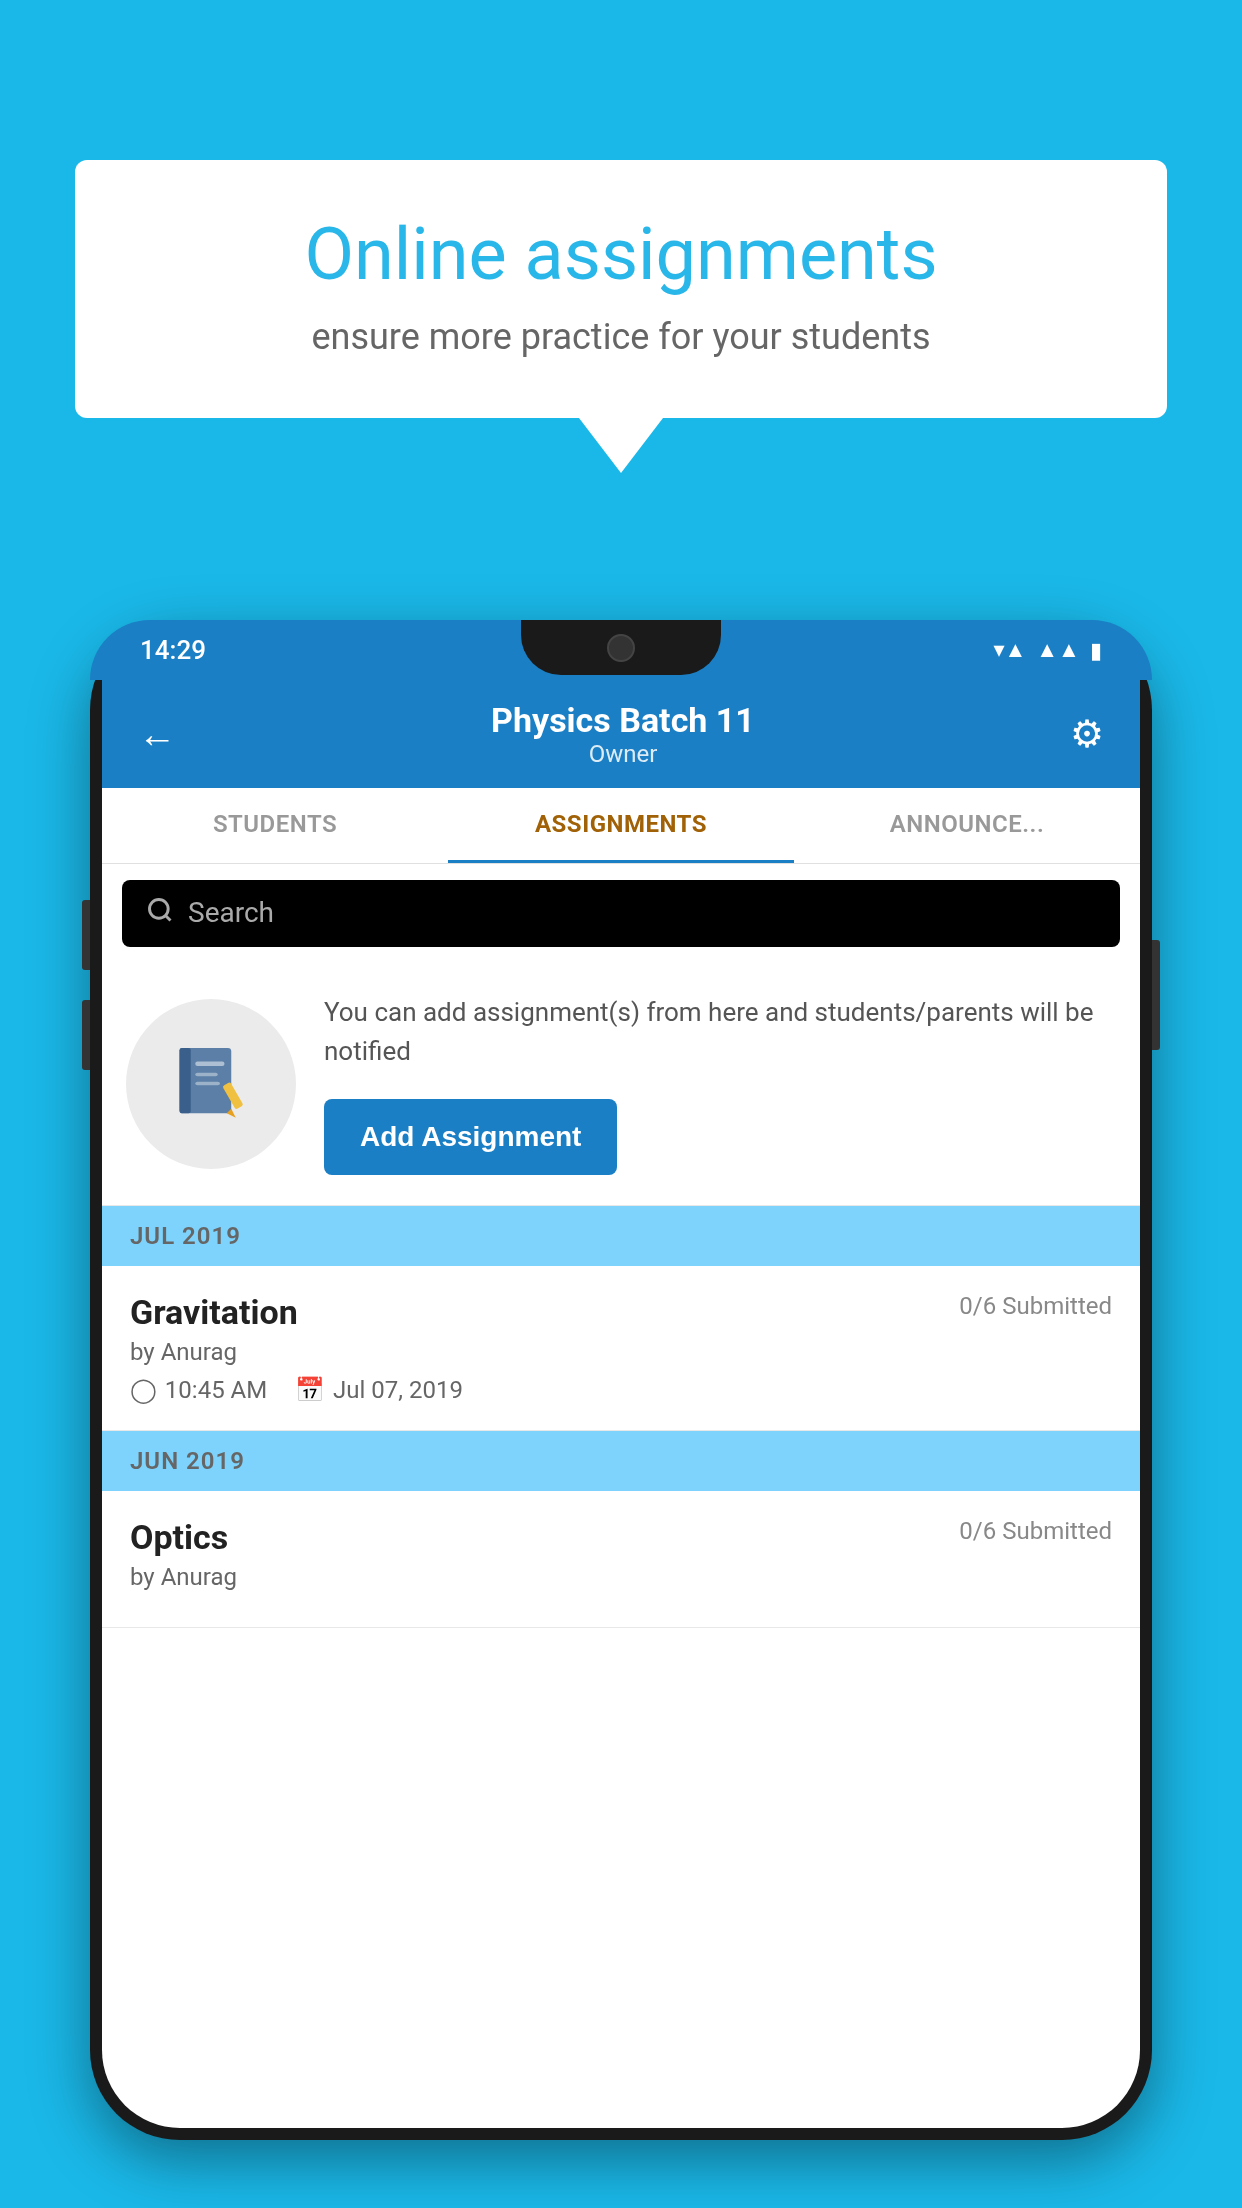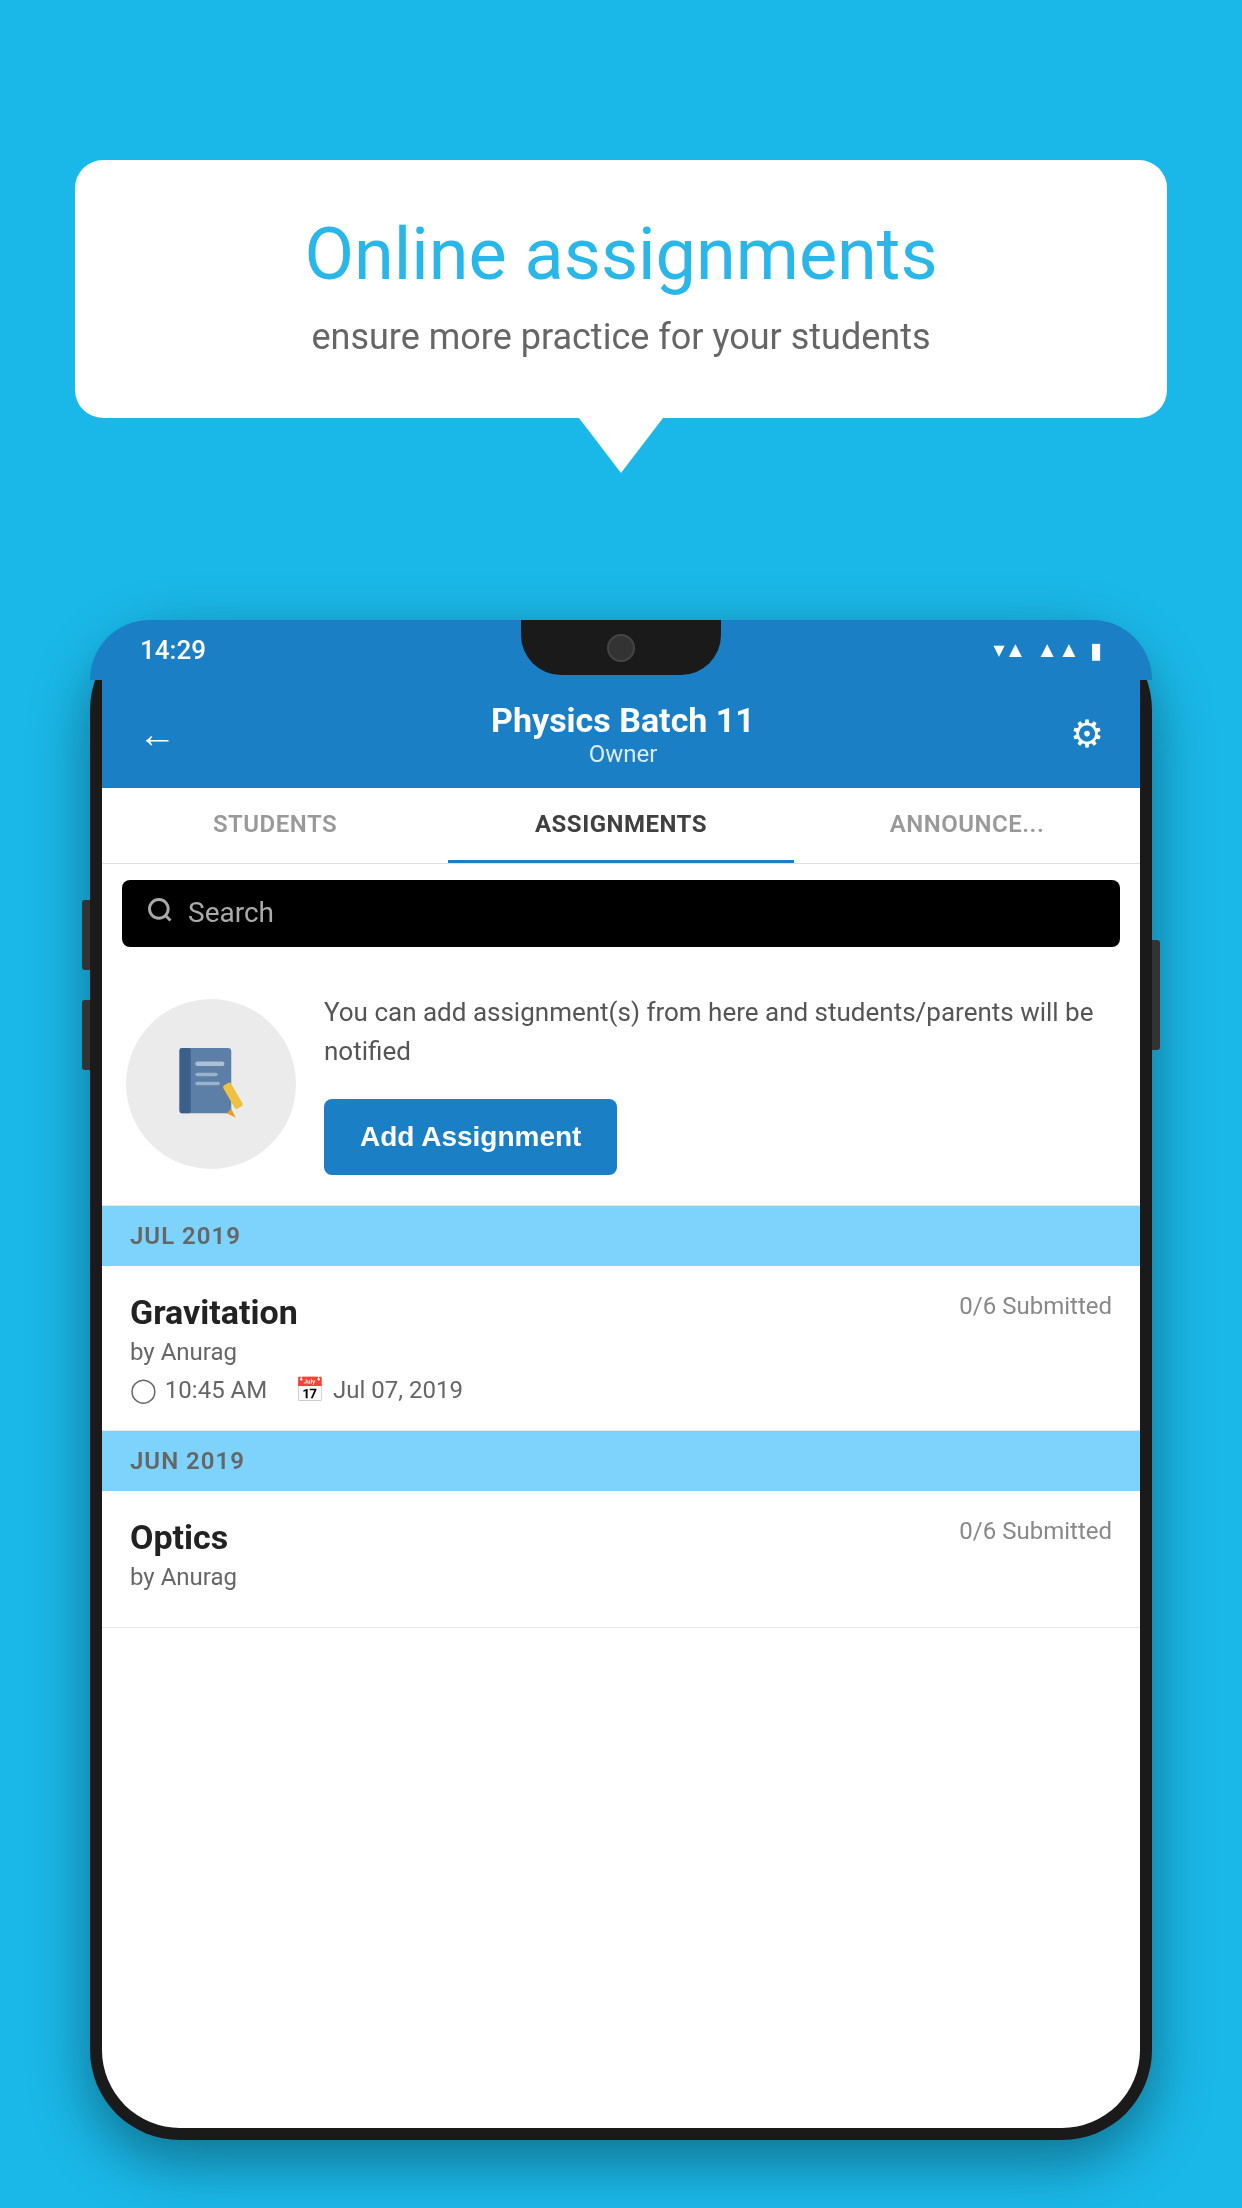--- a/index.html
+++ b/index.html
@@ -19,21 +19,21 @@
       top: 160px;
       left: 75px;
       right: 75px;
       display: flex;
       flex-direction: column;
       align-items: center;
     }
 
     .speech-bubble {
       background: white;
-      border-radius: 28px;
+      border-radius: 12px;
       padding: 55px 60px 60px;
       text-align: center;
       width: 100%;
       position: relative;
     }
 
     .speech-bubble-title {
       font-size: 72px;
       color: #29b6e8;
       font-weight: 400;
@@ -208,21 +208,21 @@
       color: #999;
       font-weight: 600;
       letter-spacing: 0.5px;
       cursor: pointer;
       white-space: nowrap;
       overflow: hidden;
       text-overflow: ellipsis;
     }
 
     .tab-item.active {
-      color: #404040;
+      color: #a16207;
       border-bottom: 3px solid #1a7fc4;
       font-weight: 700;
     }
 
     
     .search-bar {
       padding: 16px 20px;
       background: white;
     }
 

